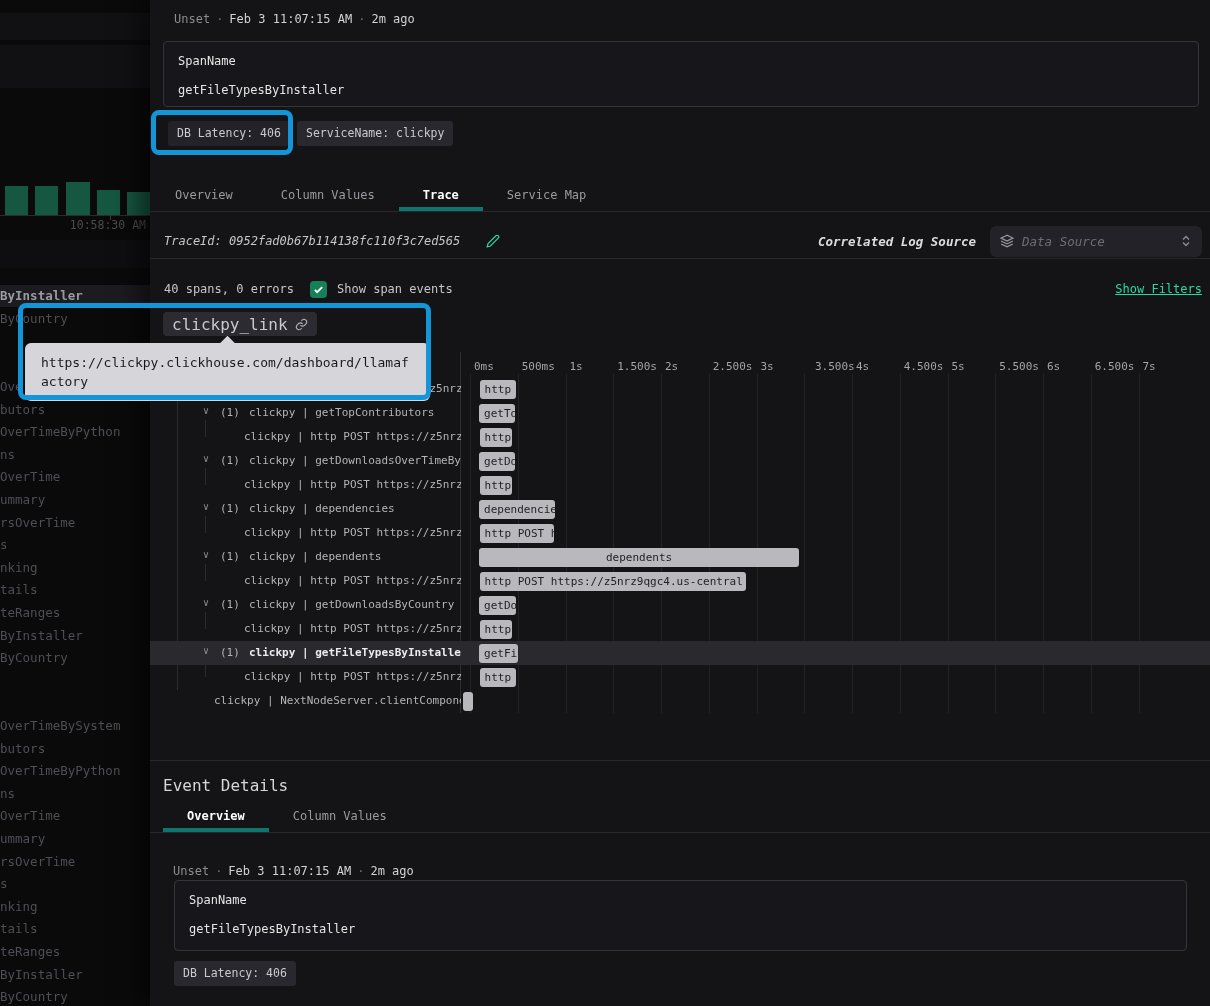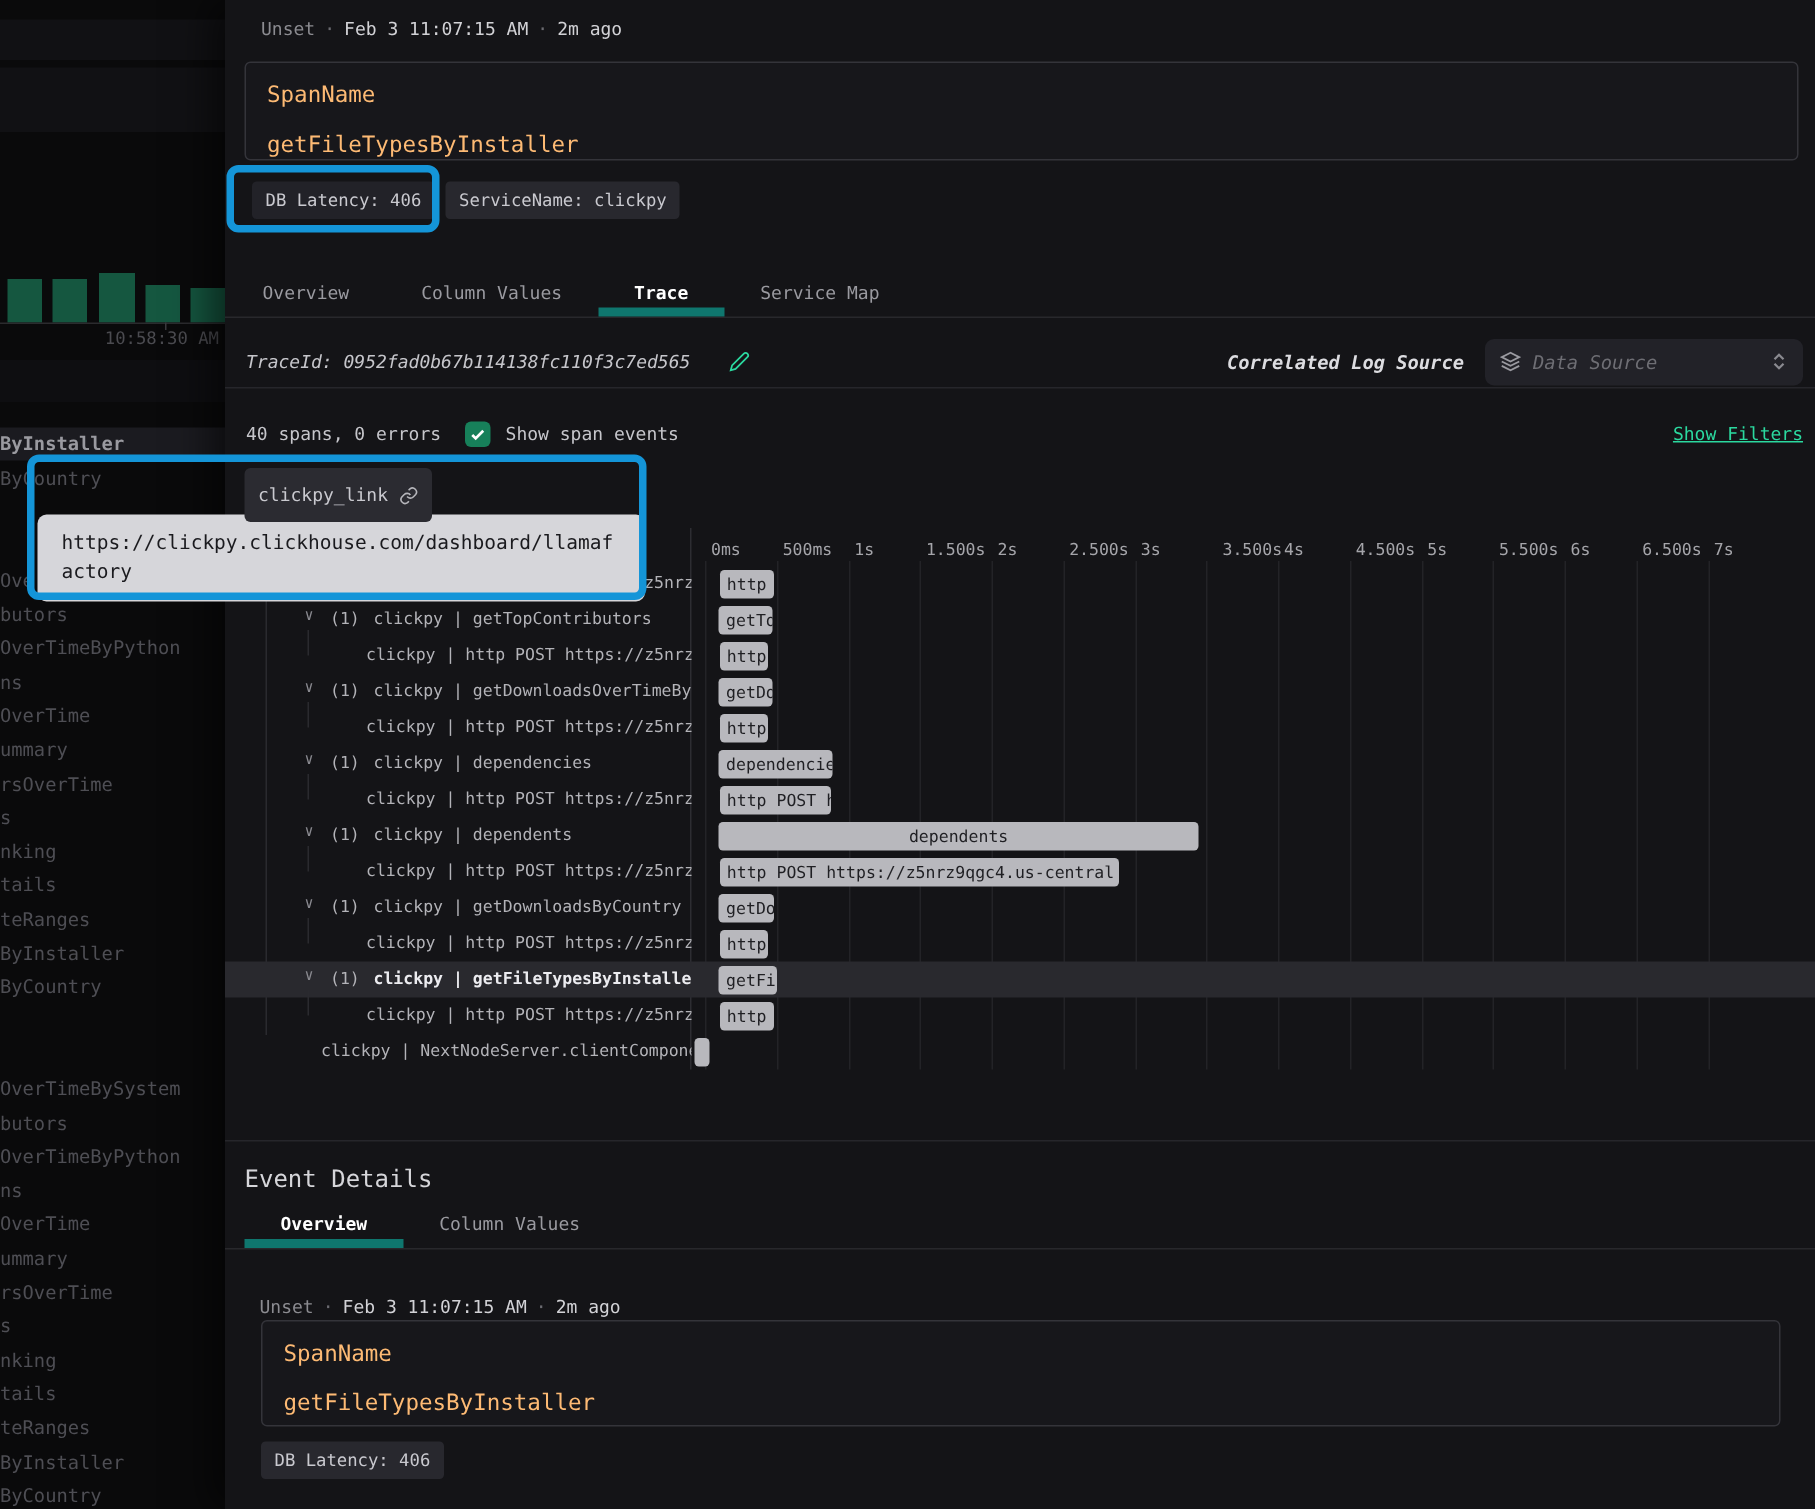--- a/index.html
+++ b/index.html
@@ -19,31 +19,31 @@
 
   
   #drawer { position:absolute; left:150px; top:0; width:1060px; height:1006px; background:#141417;
     box-shadow:-10px 0 24px rgba(0,0,0,.55); }
 
   .ts-row { position:absolute; font-size:12px; color:#d2d2d6; white-space:nowrap; }
   .ts-row .muted { color:#8b8b90; }
   .ts-row .dot { color:#6a6a70; padding:0 6px; }
 
   .field-box { position:absolute; border:1px solid #34343a; border-radius:4px; background:#17171b; }
-  .field-label, .field-value { font-size:15px; color:#fdba74; padding-left:14px; white-space:nowrap; }
+  .field-label, .field-value { font-size:12px; color:#e5e5e5; padding-left:14px; white-space:nowrap; }
   .field-label { padding-top:12px; }
   .field-value { padding-top:15px; }
 
   .badge { position:absolute; height:25px; line-height:25px; padding:0 9px; background:#28282e;
     border-radius:3px; font-size:11.5px; color:#c9c9cf; white-space:nowrap; }
 
   .tabs { position:absolute; display:flex; height:32px; border-bottom:1px solid #28282c; }
   .tab { padding:0 24px; line-height:31px; font-size:12px; color:#9a9aa0; cursor:pointer;
     border-bottom:2px solid transparent; white-space:nowrap; }
-  .tab.active { color:#ffffff; font-weight:bold; border-bottom:6px solid #0f766e; }
+  .tab.active { color:#ffffff; font-weight:bold; border-bottom:4px solid #0f766e; }
 
   #trace-row { position:absolute; left:164px; top:225px; width:1038px; height:32px;
     display:flex; align-items:center;font-style:italic; }
   #trace-id { font-size:12px; color:#c6c6cb; white-space:nowrap; }
   #pencil { margin-left:26px; display:flex; }
   #corr-label { margin-left:auto; font-size:12.5px; font-weight:bold; color:#dcdce0; white-space:nowrap; }
   #ds-select { margin-left:14px; width:212px; height:31px; background:#222228; border-radius:6px;
     display:flex; align-items:center; padding:0 10px; cursor:pointer; }
   #ds-select .ph { font-size:12.5px; color:#6e6e74; margin-left:8px; }
   #ds-select .updown { margin-left:auto; display:flex; }
@@ -81,23 +81,23 @@
     overflow:hidden; cursor:pointer; }
   .wf-bar.center { text-align:center; }
 
   
   #ed-title { position:absolute; left:163px; top:776px; font-size:16px; color:#d6d6da; }
   #ts-bottom { left:173px; top:864px; }
 
   
   .ann-box { position:absolute; border:5px solid #1495d8; border-radius:8px; z-index:50;
     pointer-events:none; }
-  #link-badge { position:absolute; left:163px; top:312px; height:36px; z-index:41;
+  #link-badge { position:absolute; left:163px; top:312px; height:24px; z-index:41;
     display:inline-flex; align-items:center; gap:7px; padding:0 9px; background:#2b2b31;
-    border-radius:4px; font-size:12px; color:#c9c9cf; cursor:pointer; }
+    border-radius:4px; font-size:16px; color:#c9c9cf; cursor:pointer; }
   #tooltip { position:absolute; left:25px; top:343px; width:405px; z-index:40;
     background:#d6d6da; border-radius:6px; padding:10px 16px; }
   #tooltip .tip-text { font-size:13px; line-height:19px; color:#1a1a1e; word-break:break-all; }
   #tip-caret { position:absolute; left:197px; top:-5px; width:11px; height:11px;
     background:#d6d6da; transform:rotate(45deg); }
 </style>
 </head>
 <body>
 
 <div id="bg-strip">

